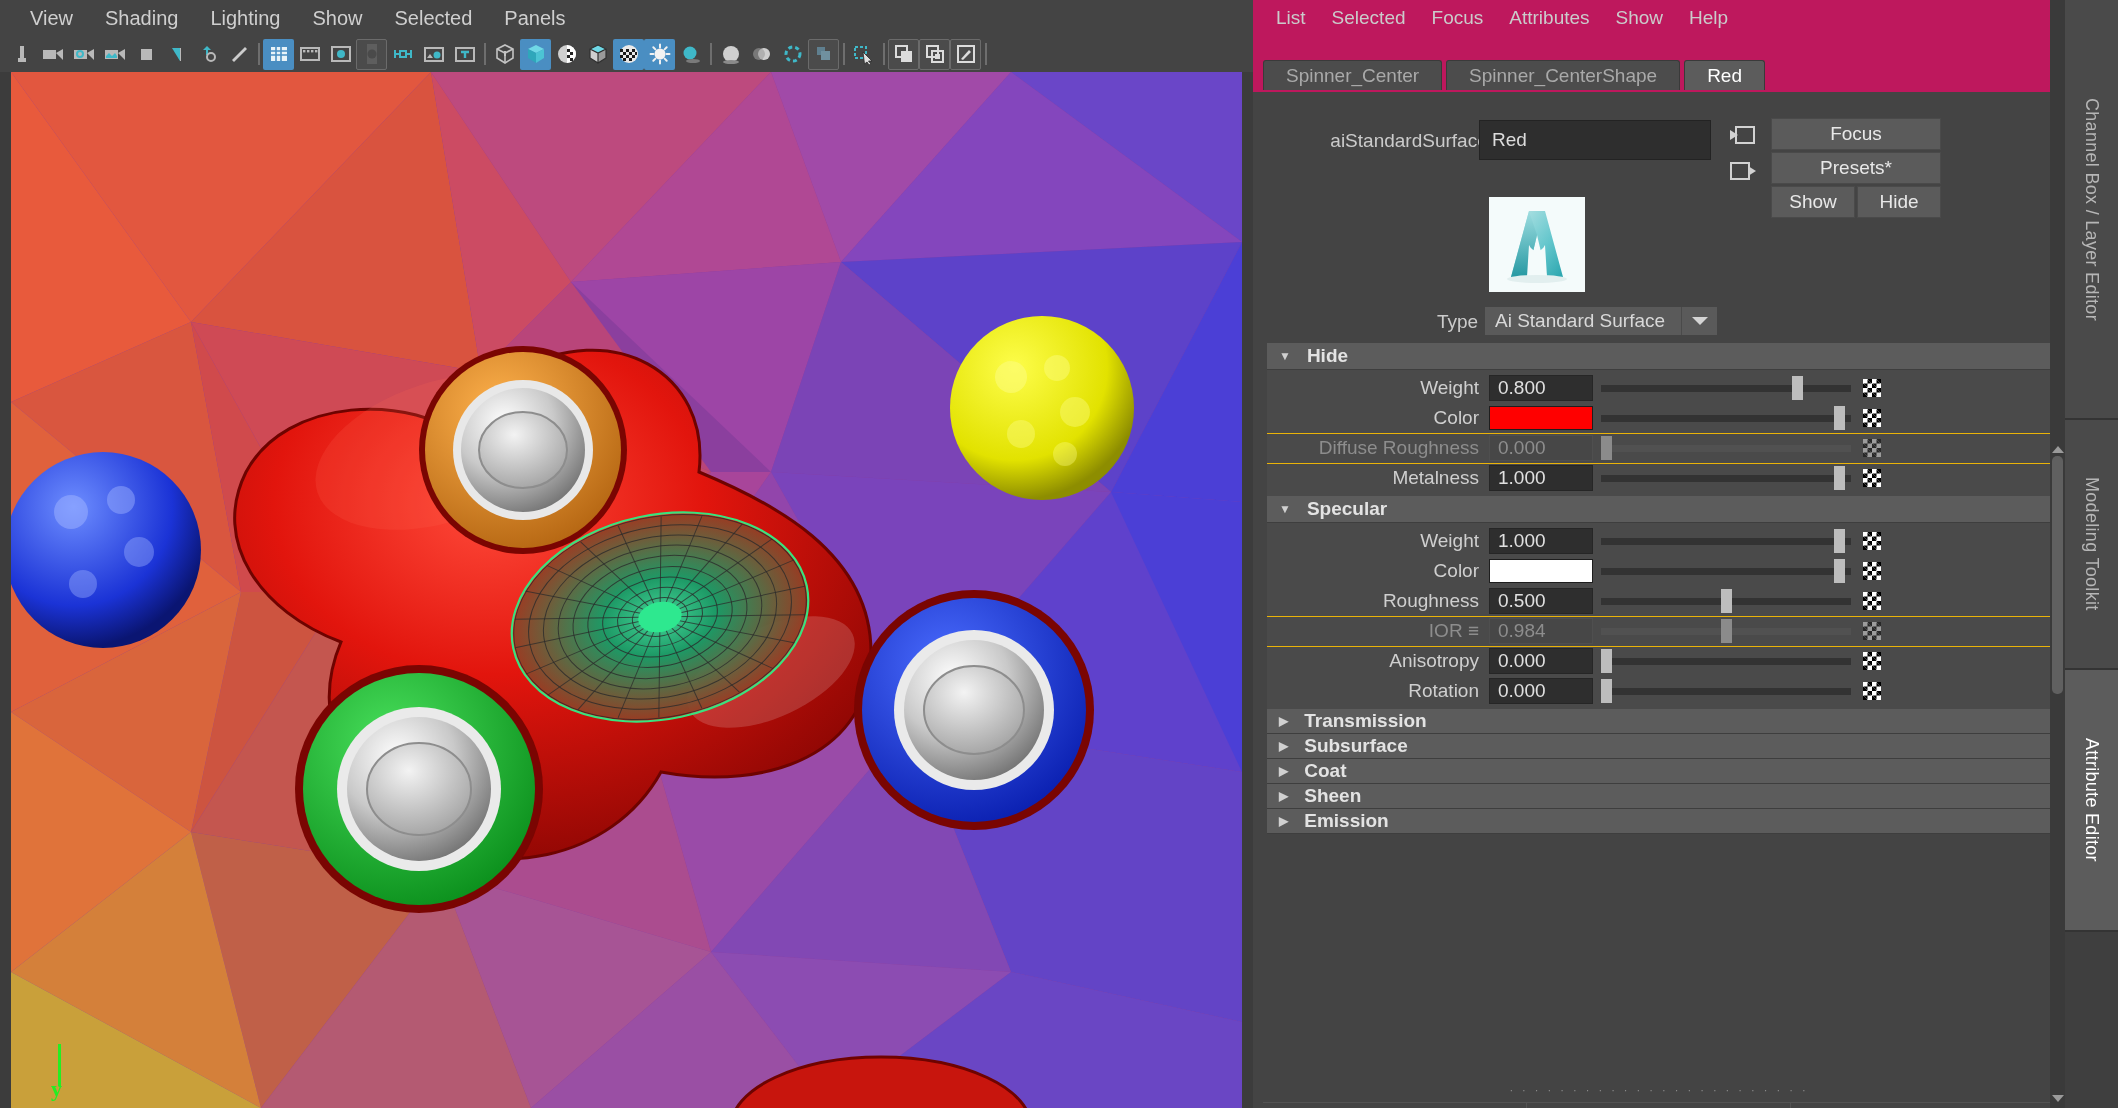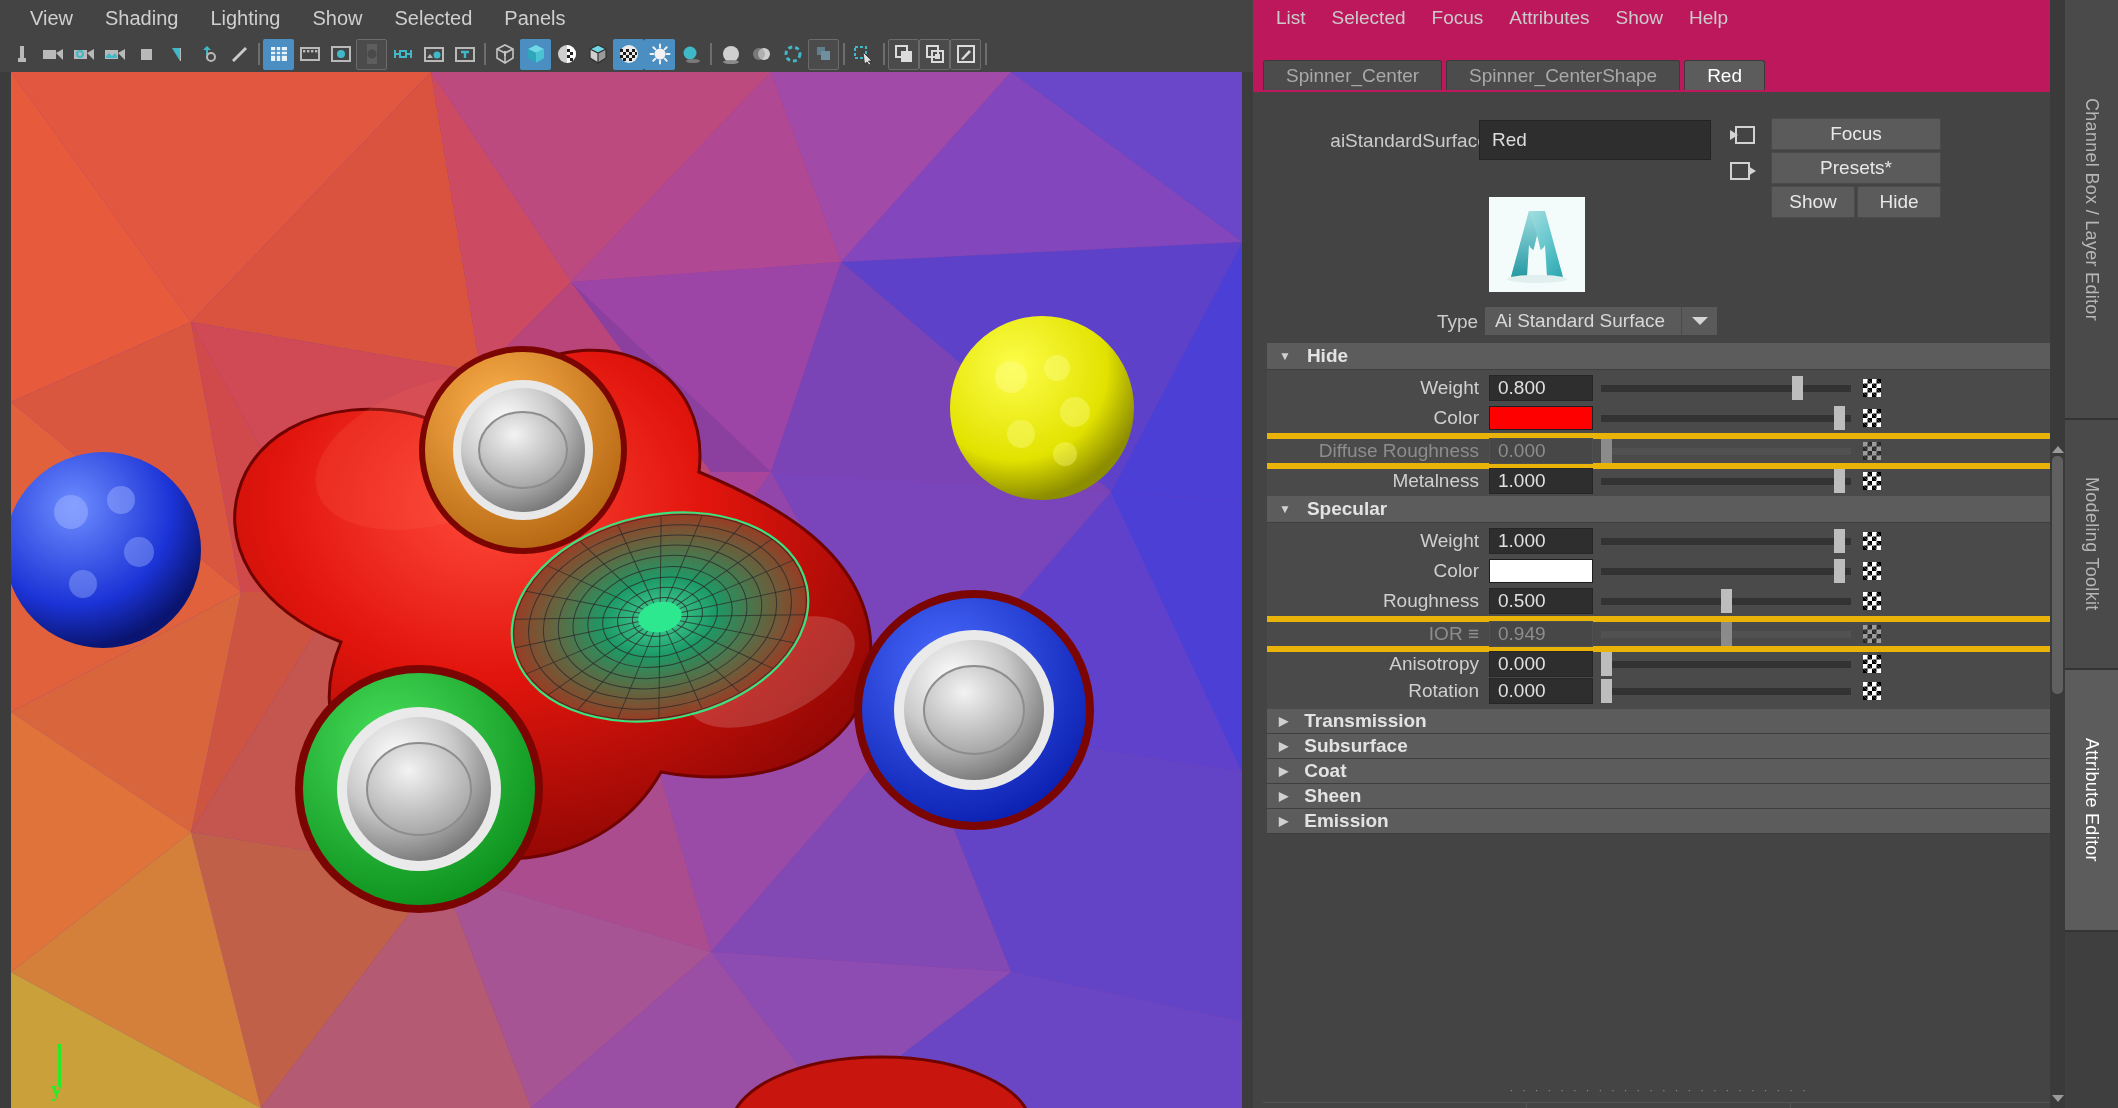--- a/index.html
+++ b/index.html
@@ -65,21 +65,21 @@
                display:flex; align-items:center; justify-content:center; border-left:1px solid #4a4a4a; }
 
   
   .sections { position:absolute; left:14px; top:251px; width:796px; }
   .sechdr { height:27px; background:#5c5c5c; display:flex; align-items:center; padding-left:12px;
             font-size:19px; color:#e3e3e3; font-weight:bold; border-bottom:1px solid #3e3e3e; }
   .sechdr .arw { margin-right:16px; font-size:12px; color:#d0d0d0; }
   .secbody { background:#4a4a4a; padding:3px 0 3px 0; }
 
   .attr { height:29px; display:flex; align-items:center; margin-bottom:1px; }
-  .attr.sepline { border-top:6px solid #eab308; }
+  .attr.sepline { border-top:1px solid #eab308; }
   .attr .lab { width:222px; text-align:right; padding-right:10px; font-size:19px; color:#cfcfcf; white-space:nowrap; }
   .attr.dis .lab { color:#8d8d8d; }
   .attr .fld { width:104px; height:26px; background:#2e2e2e; border:1px solid #262626; display:flex; align-items:center;
                padding-left:8px; font-size:19px; color:#e0e0e0; }
   .attr.dis .fld { background:#474747; border-color:#4f4f4f; color:#8d8d8d; }
   .attr .colorfld { width:104px; height:24px; border:1px solid #1e1e1e; }
   .slwrap { position:relative; width:250px; height:26px; margin-left:8px; display:flex; align-items:center; }
   .sltrack { position:absolute; left:0; right:0; top:10px; height:7px; background:#333333; }
   .attr.dis .sltrack { background:#515151; }
   .slthumb { position:absolute; top:1px; width:11px; height:24px; background:#bdbdbd; }
@@ -740,21 +740,21 @@
               <div class="slwrap">
                 <div class="sltrack"></div>
                 <div class="slthumb" style="left: 119.5px;"></div>
               </div>
               <div class="mapbtn">
                 <i></i>
               </div>
             </div>
             <div class="attr dis sepline">
               <div class="lab">IOR ≡</div>
-              <div class="fld">0.949</div>
+              <div class="fld">0.984</div>
               <div class="slwrap">
                 <div class="sltrack"></div>
                 <div class="slthumb" style="left: 119.5px;"></div>
               </div>
               <div class="mapbtn">
                 <i></i>
               </div>
             </div>
             <div class="attr sepline">
               <div class="lab">Anisotropy</div>

